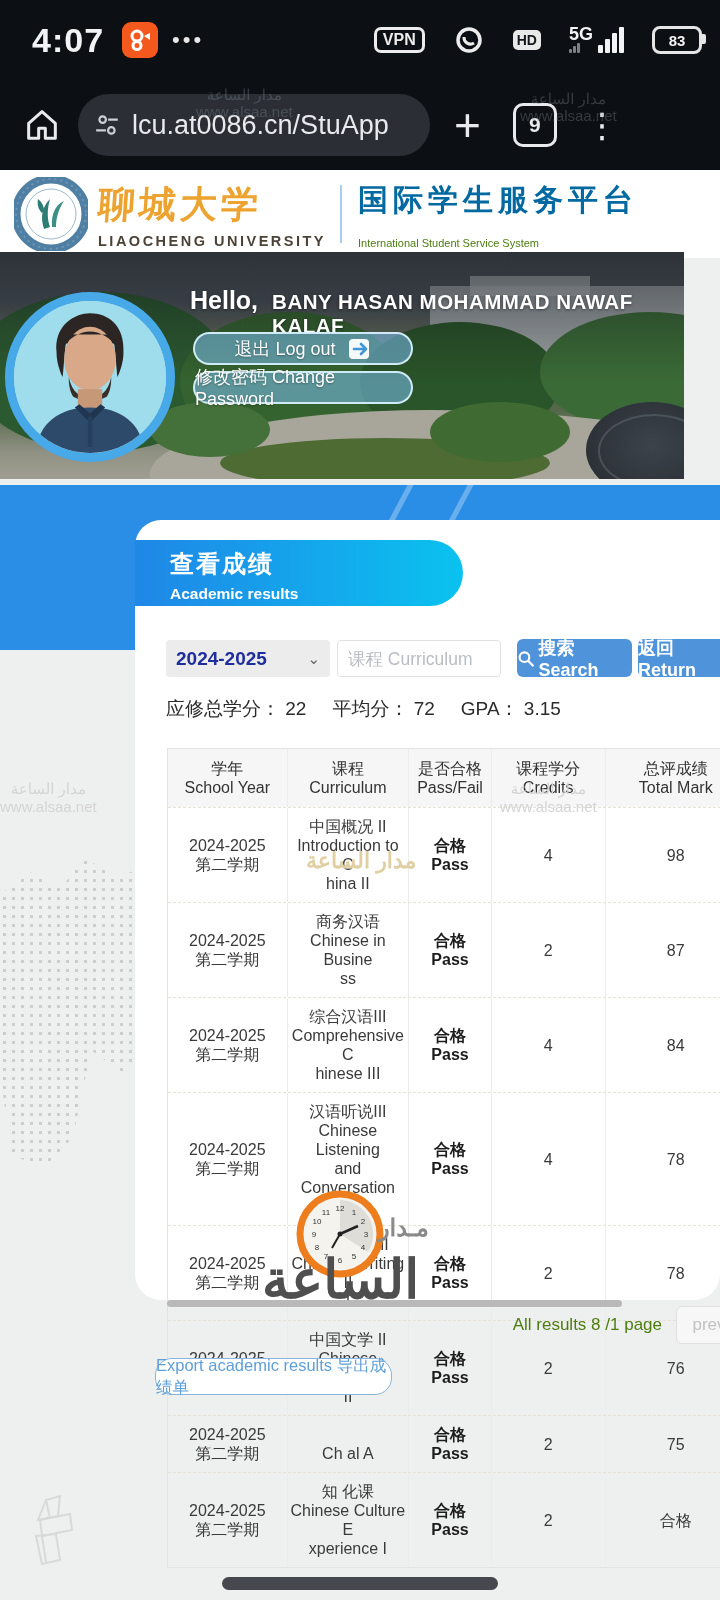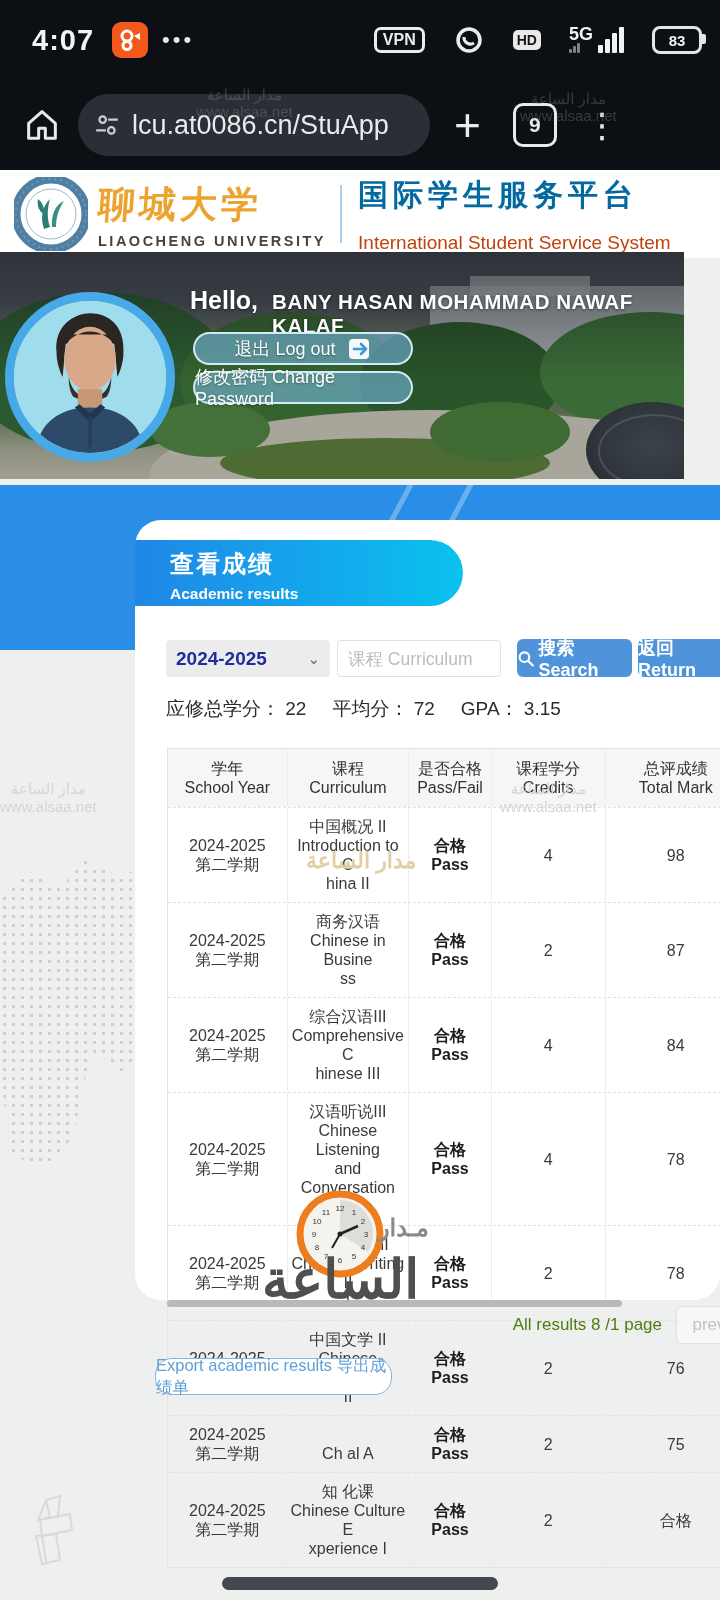--- a/index.html
+++ b/index.html
@@ -2,21 +2,21 @@
 <html><head>
 <meta charset="utf-8">
 <style>
   html,body{margin:0;padding:0;background:#000;}
   #screen{position:relative;width:720px;height:1600px;overflow:hidden;background:#eef0ef;
           font-family:"Liberation Sans",sans-serif;-webkit-font-smoothing:antialiased;}
   .abs{position:absolute;}
   
   .topdark{left:0;top:0;width:720px;height:170px;background:#0c0f13;}
   .status-row{left:0;top:0;width:720px;height:80px;display:flex;align-items:center;padding:0 18px;box-sizing:border-box;color:#f2f3f4;}
-  .time{font-size:29px;font-weight:bold;letter-spacing:1px;margin-left:14px;}
+  .time{font-size:34px;font-weight:bold;letter-spacing:1px;margin-left:14px;}
   .appicon{width:36px;height:36px;border-radius:9px;background:#f4581c;margin-left:18px;display:flex;align-items:center;justify-content:center;}
   .sb-dots{margin-left:14px;font-size:22px;letter-spacing:3px;color:#e8e8e8;}
   .sb-right{margin-left:auto;display:flex;align-items:center;gap:28px;}
   .vpn-badge{border:3px solid #ececec;border-radius:7px;padding:1px 6px;font-size:16px;font-weight:bold;color:#ececec;}
   .hd-badge{background:#e9e9e9;border-radius:5px;padding:2px 4px;font-size:14px;font-weight:bold;color:#14171b;}
   .netblock{display:flex;align-items:flex-end;gap:3px;}
   .fiveg{font-size:18px;font-weight:bold;line-height:14px;text-align:right;}
   .minibars{display:flex;align-items:flex-end;gap:1px;margin-top:2px;}
   .minibars i{display:block;width:3px;background:#7c8187;border-radius:1px;}
   .bigbars{display:flex;align-items:flex-end;gap:2px;margin-left:2px;}
@@ -33,21 +33,21 @@
           color:#e8eaed;font-size:21px;font-weight:bold;}
   .kebab{margin-left:28px;color:#e8eaed;font-size:34px;line-height:1;}
   .wm-dark{color:#7f8a94;opacity:.35;font-size:15px;line-height:17px;text-align:center;}
   
   .uni-header{left:0;top:170px;width:720px;height:88px;background:#ffffff;display:flex;align-items:center;padding-left:14px;box-sizing:border-box;}
   .uni-name{margin-left:10px;}
   .uni-zh{font-size:37px;font-weight:bold;color:#eda32f;letter-spacing:4px;transform:skewX(-4deg);}
   .uni-en{font-size:14.5px;font-weight:bold;color:#4c4338;letter-spacing:2.5px;margin-top:3px;}
   .hdr-divider{width:2px;height:58px;background:#aacfec;margin:0 16px 0 14px;}
   .plat-zh{font-size:30px;font-weight:bold;color:#0369a1;letter-spacing:5px;}
-  .plat-en{font-size:19px;color:#c2410c;margin-top:16px;}
+  .plat-en{font-size:11px;color:#4d7c0f;margin-top:16px;}
   
   .hero{left:0;top:252px;width:664px;height:227px;overflow:hidden;
         background:linear-gradient(180deg,#51585f 0%,#4b525a 22%,#5a6258 34%,#57614f 42%,#4c6244 55%,#55684a 70%,#8f9183 88%,#a09e92 100%);padding-left:20px;}
   .hero-building{position:absolute;left:430px;top:34px;width:290px;height:72px;background:#a7acb2;opacity:.85;}
   .hero-building2{position:absolute;left:470px;top:24px;width:120px;height:20px;background:#b4b9be;opacity:.8;}
   .blob{position:absolute;border-radius:50%;}
   .hero-path{position:absolute;left:150px;top:158px;width:560px;height:80px;background:#a8a69a;border-radius:50% 50% 0 0/80% 60% 0 0;}
   .hero-grass{position:absolute;left:220px;top:186px;width:330px;height:50px;background:#4e6b33;border-radius:50%;}
   .sundial{position:absolute;left:586px;top:150px;width:132px;height:96px;background:radial-gradient(ellipse at 50% 45%,#3c434a 0%,#2e343a 60%,#23282d 100%);border-radius:50%;}
   .sundial-ring{position:absolute;left:598px;top:162px;width:108px;height:70px;border:2px solid #555d64;border-radius:50%;opacity:.7;}

